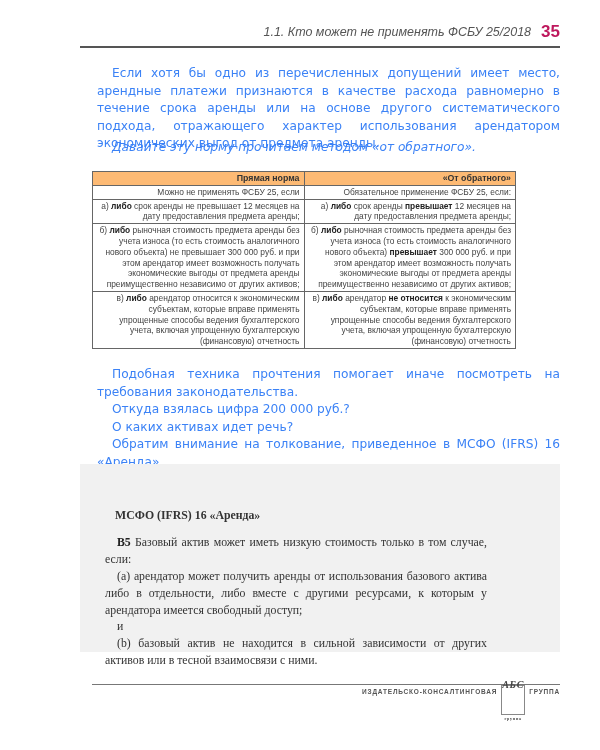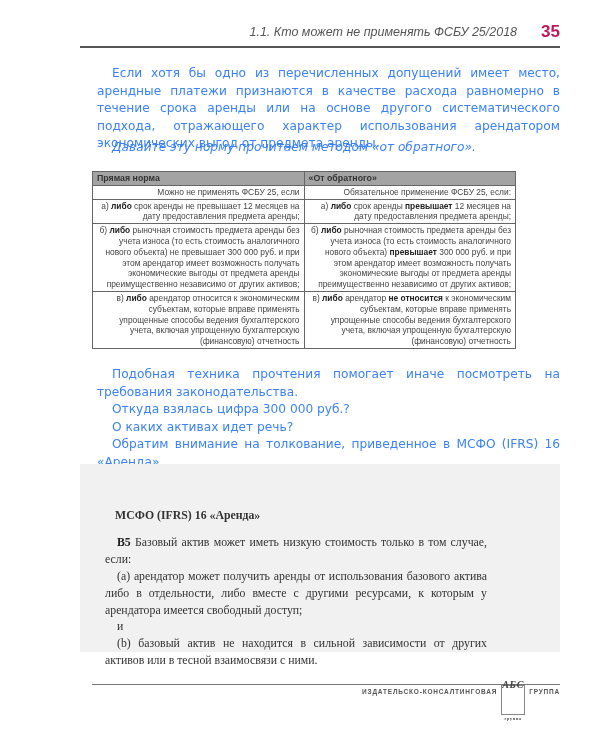--- a/index.html
+++ b/index.html
@@ -3,21 +3,21 @@
 <meta charset="utf-8">
 <style>
   html, body { margin: 0; padding: 0; }
   body {
     width: 600px; height: 750px; background: #ffffff; position: relative; overflow: hidden;
     font-family: "DejaVu Sans", sans-serif; color: #2b2b2b;
   }
   .running-head {
     position: absolute; left: 80px; top: 22px; width: 480px; height: 26px;
     border-bottom: 2px solid #555; box-sizing: border-box;
-    display: flex; justify-content: flex-end; align-items: flex-start; gap: 24px;
+    display: flex; justify-content: flex-end; align-items: flex-start; gap: 10px;
   }
   .running-head .title {
     font-family: "Liberation Sans", sans-serif; font-style: italic; font-size: 12.5px; color: #555; line-height: 20px;
   }
   .running-head .page-no {
     font-family: "Liberation Sans", sans-serif; font-weight: bold; font-size: 17px; color: #be185d; line-height: 20px;
   }
   .body-text {
     position: absolute; left: 97px; width: 463px; font-size: 12.2px; line-height: 17.6px; color: #3b82f6;
   }
@@ -25,21 +25,21 @@
   .p1 { top: 65px; }
   .p2 { top: 140px; }
 
   table.compare {
     position: absolute; left: 92px; top: 171px; width: 424px; border-collapse: collapse;
     font-family: "Liberation Sans", sans-serif; font-size: 8.4px; line-height: 10.8px; color: #444;
   }
   table.compare td, table.compare th {
     border: 1px solid #666; padding: 1px 4px; vertical-align: top; text-align: right; width: 50%;
   }
-  table.compare th { font-weight: bold; text-align: left; font-size: 8.8px; background: #a3a3a3; color: #333; }
+  table.compare th { font-weight: bold; text-align: right; font-size: 8.8px; background: #fdba74; color: #333; }
   table.compare b { color: #222; }
 
   .p3 { top: 366px; }
   .quote {
     position: absolute; left: 80px; top: 464px; width: 480px; height: 188px;
     background: #f1f1f1;
   }
   .quote-inner {
     position: absolute; left: 105px; top: 478px; width: 382px;
     font-family: "Liberation Serif", serif; font-size: 11.8px; line-height: 16.9px; color: #333; margin-top: 29px;
@@ -100,21 +100,21 @@
     </tr>
     <tr>
       <td><span>в) </span><b>либо</b><span> арендатор относится к экономическим субъектам, которые вправе применять упрощенные способы ведения бухгалтерского учета, включая упрощенную бухгалтерскую (финансовую) отчетность</span></td>
       <td><span>в) </span><b>либо</b><span> арендатор </span><b>не относится</b><span> к экономическим субъектам, которые вправе применять упрощенные способы ведения бухгалтерского учета, включая упрощенную бухгалтерскую (финансовую) отчетность</span></td>
     </tr>
   </tbody>
 </table>
 
 <div class="body-text p3">
   <p>Подобная техника прочтения помогает иначе посмотреть на требования законодательства.</p>
-  <p>Откуда взялась цифра 300 000 руб.?</p>
+  <p>Откуда взялась цифра 200 000 руб.?</p>
   <p>О каких активах идет речь?</p>
   <p>Обратим внимание на толкование, приведенное в МСФО (IFRS) 16 «Аренда».</p>
 </div>
 
 <div class="quote"></div>
 <div class="quote-inner">
   <p class="q-title">МСФО (IFRS) 16 «Аренда»</p>
   <p><b>B5</b><span> Базовый актив может иметь низкую стоимость только в том случае, если:</span></p>
   <p>(a) арендатор может получить аренды от использования базового актива либо в отдельности, либо вместе с другими ресурсами, к которым у арендатора имеется свободный доступ;</p>
   <p>и</p>

